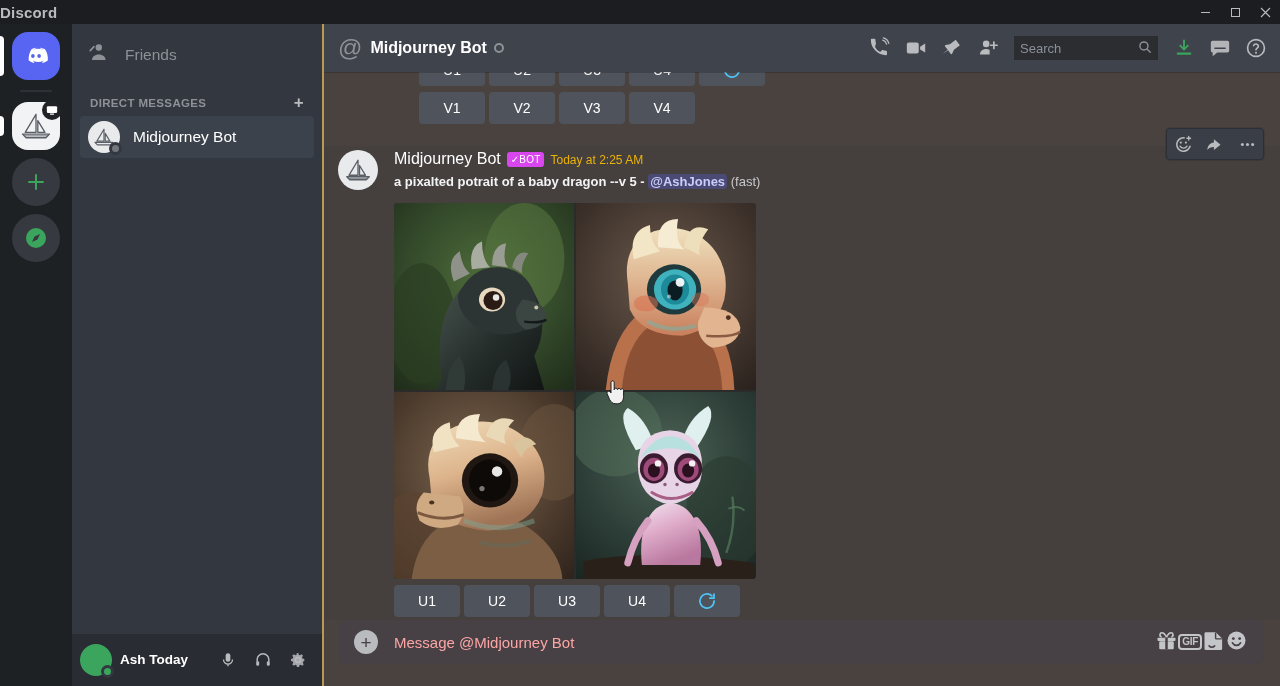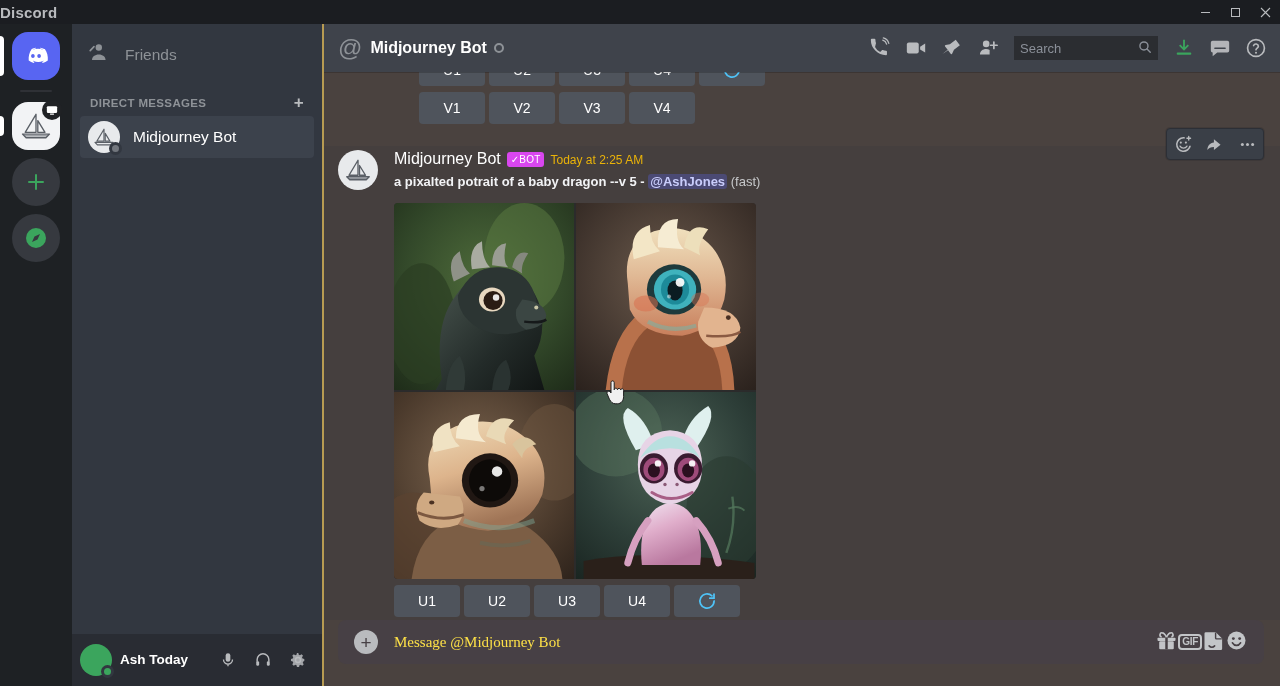--- a/index.html
+++ b/index.html
@@ -153,21 +153,21 @@
   .composer { padding:0 16px 22px; flex:0 0 auto; }
   .cbox {
     background:#474045; border-radius:8px; min-height:44px; display:flex; align-items:center;
     padding:0 16px 0 0;
   }
   .cplus {
     width:24px; height:24px; border-radius:50%; background:#b9bbbe; color:#474045;
     display:flex; align-items:center; justify-content:center; font-size:19px; line-height:1;
     margin:0 16px; flex:0 0 24px; font-weight:300;
   }
-  .cinput { flex:1; color:#fde047; font-size:15px;font-family:Liberation Serif, serif; }
+  .cinput { flex:1; color:#fca5a5; font-size:15px; }
   .cicons { display:flex; align-items:center; color:#c3c5c8; }
   .gifbox {
     border:2px solid currentColor; border-radius:4px; font-size:10px; font-weight:bold;
     padding:1px 2px; line-height:10px; letter-spacing:-.3px;
   }
 
   
   .marker { position:absolute; top:0; bottom:0; width:2px; background:#b79b52; z-index:30; }
 
   .cursor { position:absolute; width:20px; height:24px; pointer-events:none; z-index:35; }

